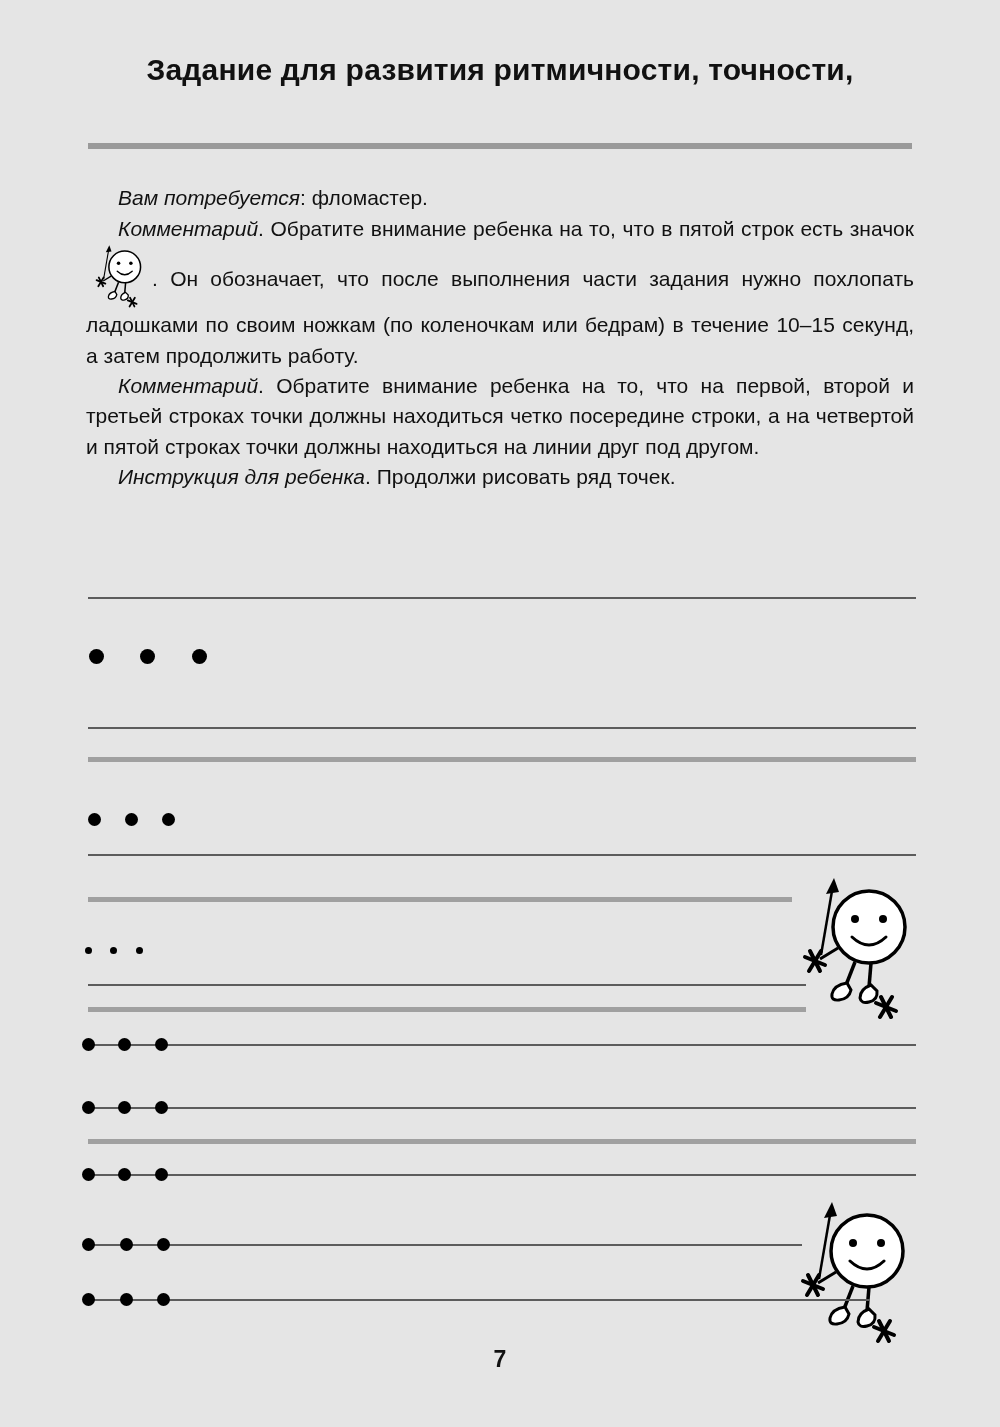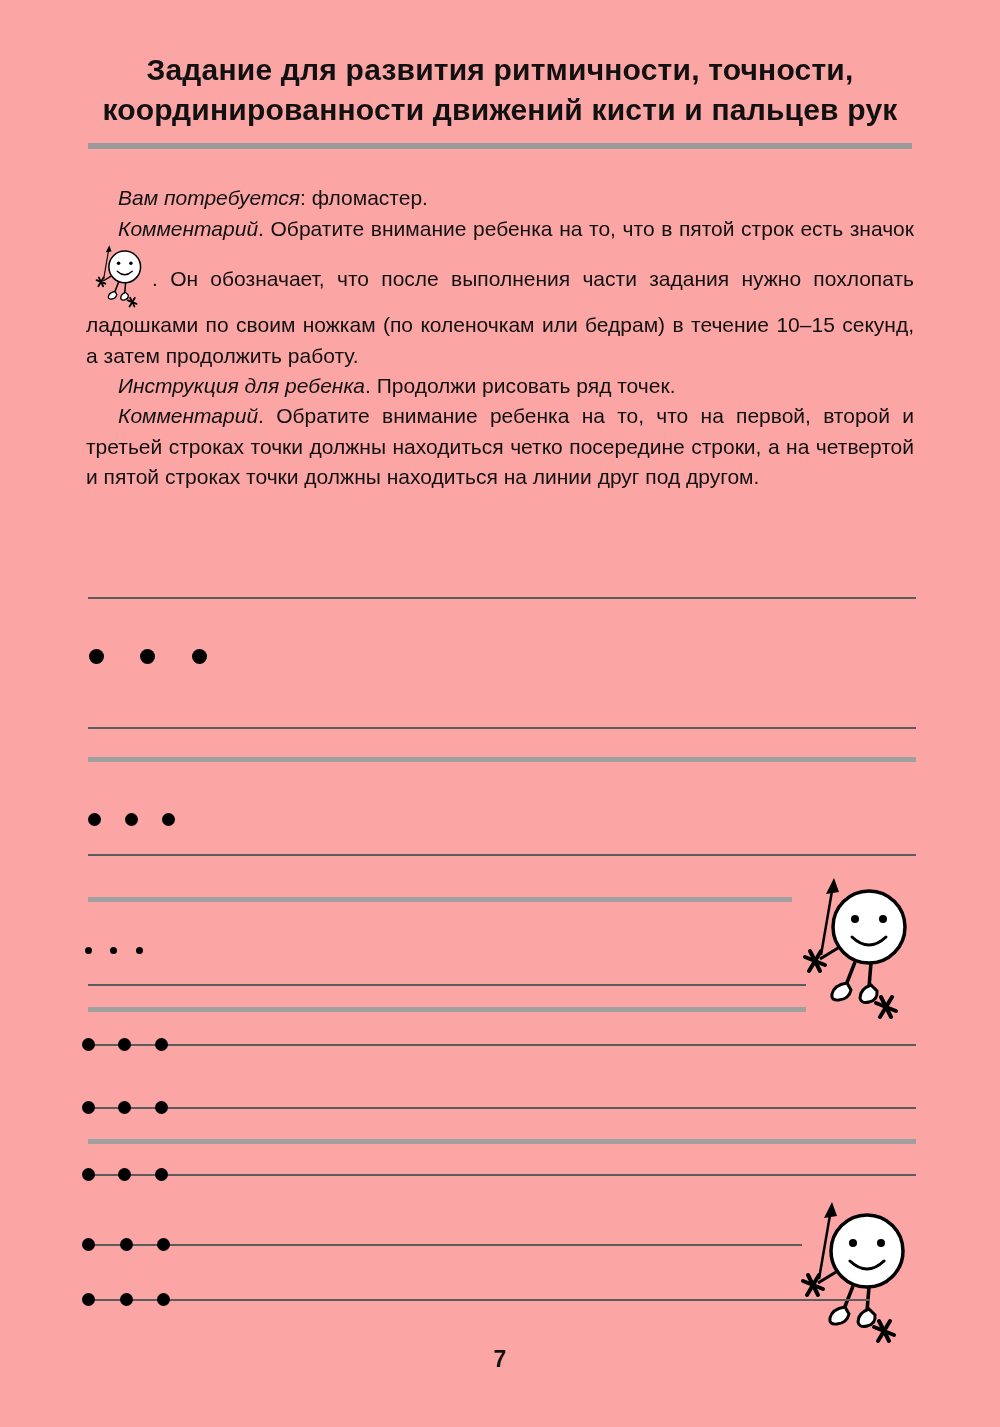--- a/index.html
+++ b/index.html
@@ -1,19 +1,19 @@
 <!DOCTYPE html>
 <html><head>
 <meta charset="utf-8">
 <style>
   html, body { margin:0; padding:0; background:#ffffff; }
   .page {
     position:relative;
     width:1000px; height:1427px;
-    background:#fca5a5;
+    background:#e5e5e5;
     font-family:"Liberation Sans", sans-serif;
     color:#111;
     overflow:hidden;
   }
   .title {
     margin:50px 60px 0;
     text-align:center;
     font-size:30px;
     font-weight:bold;
     line-height:1.32;
@@ -81,39 +81,39 @@
     <line x1="85" y1="128" x2="105" y2="136" stroke="#000" stroke-width="4" stroke-linecap="round"></line>
     <line x1="89" y1="142" x2="101" y2="122" stroke="#000" stroke-width="4" stroke-linecap="round"></line>
     <line x1="100" y1="142" x2="90" y2="122" stroke="#000" stroke-width="4" stroke-linecap="round"></line>
   </symbol>
 </svg>
 
 <div class="page">
 
   <h1 class="title">
     <span>Задание для развития ритмичности, точности,</span><br>
-    <span>координированности движений кисти и пальцев рук</span><br>
+    <br>
   </h1>
 
   <div class="title-rule"></div>
 
   <div class="body-text">
     <p>
       <span class="lead">Вам потребуется</span><span>: фломастер.</span>
     </p>
     <p>
       <span class="lead">Комментарий</span><span>. Обратите внимание ребенка на то, что в пятой строк есть значок </span><svg class="inline-smiley">
           <use href="#smiley-figure"></use>
         </svg><span>. Он обозначает, что после выполнения части задания нужно похлопать ладошками по своим ножкам (по коленочкам или бедрам) в течение 10–15 секунд, а затем продолжить работу.</span>
     </p>
     <p>
-      <span class="lead">Инструкция для ребенка</span><span>. Продолжи рисовать ряд точек.</span>
+      <span class="lead">Комментарий</span><span>. Обратите внимание ребенка на то, что на первой, второй и третьей строках точки должны находиться четко посередине строки, а на четвертой и пятой строках точки должны находиться на линии друг под другом.</span>
     </p>
     <p>
-      <span class="lead">Комментарий</span><span>. Обратите внимание ребенка на то, что на первой, второй и третьей строках точки должны находиться четко посередине строки, а на четвертой и пятой строках точки должны находиться на линии друг под другом.</span>
+      <span class="lead">Инструкция для ребенка</span><span>. Продолжи рисовать ряд точек.</span>
     </p>
   </div>
 
   <div class="worksheet">
 
     <div class="ln" style="top:20px;left:88px;width:828px"></div>
     <div class="dot d15" style="left:89px;top:72px"></div>
     <div class="dot d15" style="left:140px;top:72px"></div>
     <div class="dot d15" style="left:192px;top:72px"></div>
     <div class="ln" style="top:150px;left:88px;width:828px"></div>

